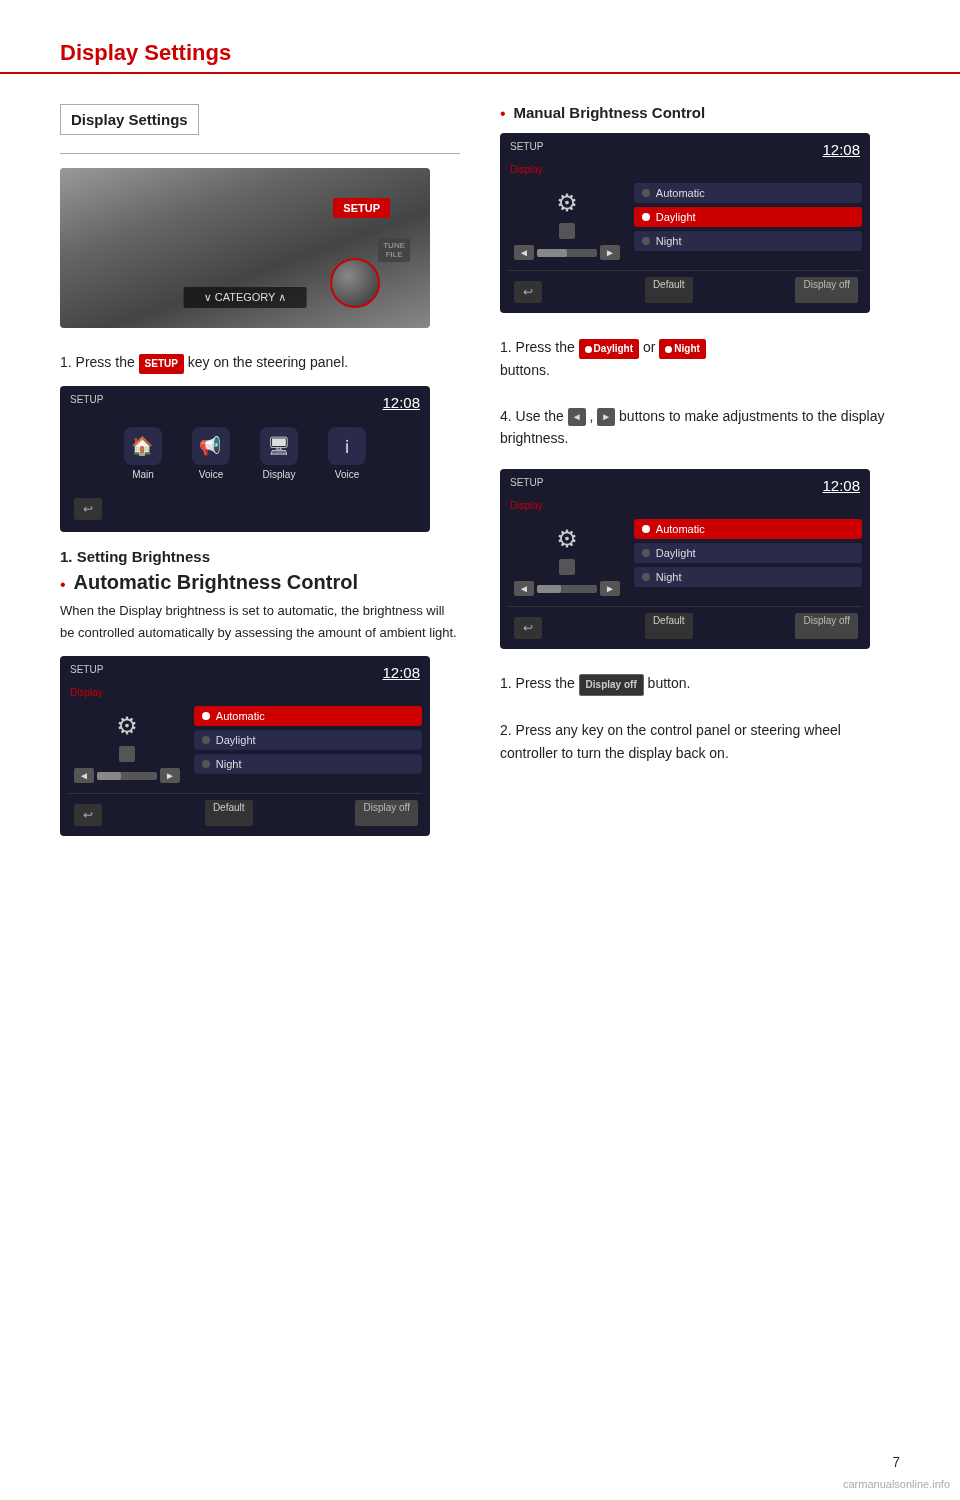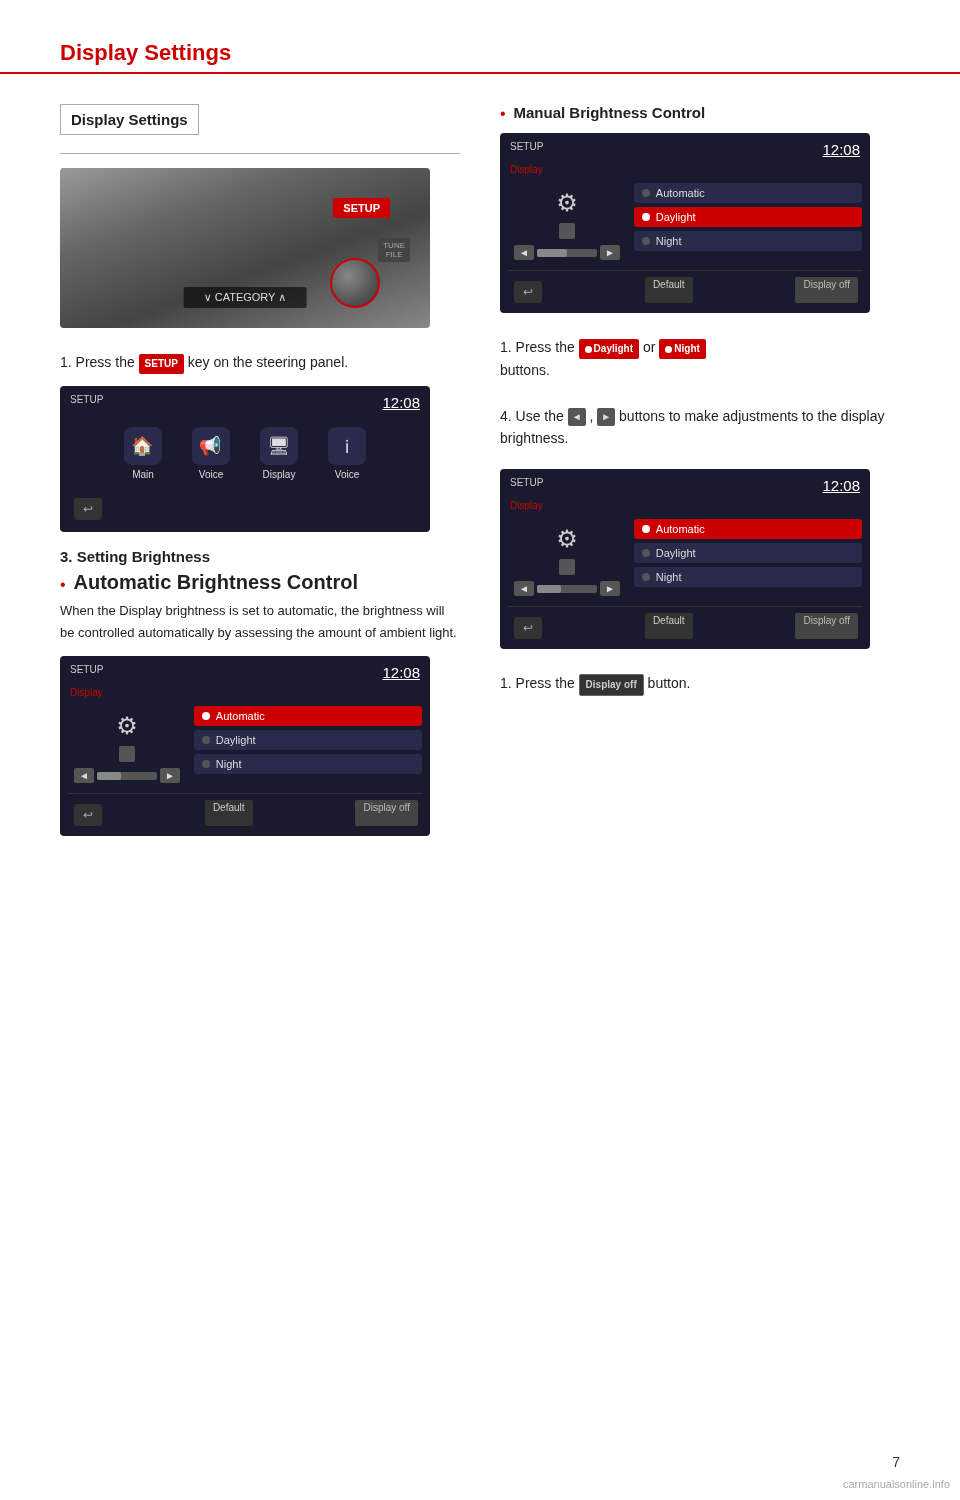--- a/index.html
+++ b/index.html
@@ -425,21 +425,21 @@
           <div class="icon-circle">ℹ</div>
           <span>Voice</span>
         </div>
       </div>
       <div style="display:flex; padding:0 4px 4px 4px;">
         <div class="back-btn-small">↩</div>
       </div>
     </div>
 
 
-    <div class="subsection-title">3. Setting Brightness</div>
+    <div class="subsection-title">1. Setting Brightness</div>
     <div style="margin-bottom:6px;">
       <span class="bullet-dot">•</span>
       <span class="bullet-title">Automatic Brightness Control</span>
     </div>
     <div class="body-text">When the Display brightness is set to automatic, the brightness will be controlled automatically by assessing the amount of ambient light.</div>
 
     <div class="brightness-screen">
       <div class="screen-header">
         <span>SETUP</span>
         <span class="time">12:08</span>
@@ -588,19 +588,22 @@
           <span class="footer-btn">Default</span>
           <span class="footer-btn display-off">Display off</span>
         </div>
       </div>
 
       <div class="step-text">
         <span>1. Press the </span>
         <span class="key-badge displayoff">Display off</span>
         <span> button.</span>
       </div>
+      <div class="step-text">
+        <span>2. Press any key on the control panel or steering wheel controller to turn the display back on.</span>
+      </div>
     </div>
 
   </div>
 </div>
 
 <div class="page-number">7</div>
 <div class="watermark">carmanualsonline.info</div>
 
 </body></html>

